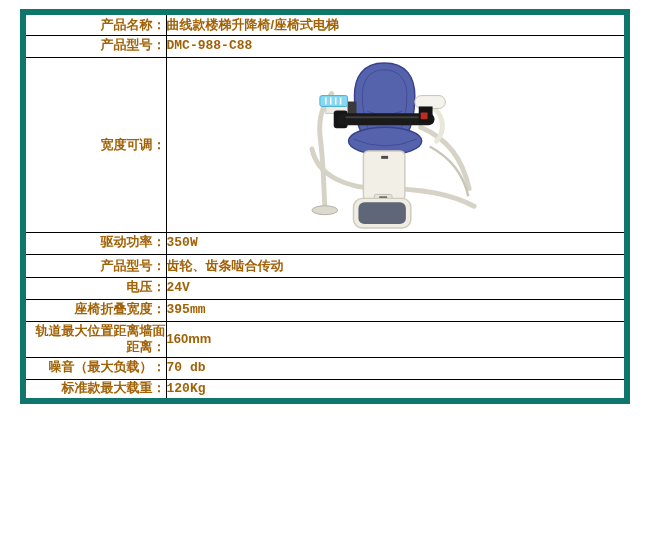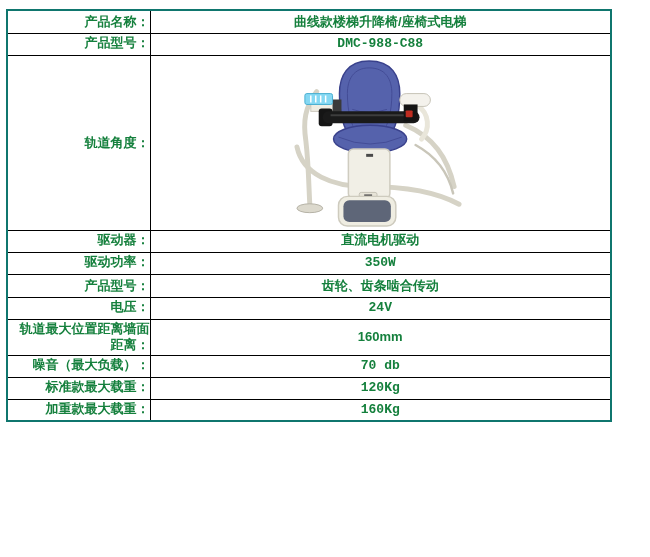--- a/index.html
+++ b/index.html
@@ -11,43 +11,43 @@
     font-family: "Liberation Sans", "DejaVu Sans", sans-serif;
   }
   .page {
     position: relative;
     width: 650px;
     height: 557px;
     overflow: hidden;
   }
   table.spec-table {
     position: absolute;
-    left: 6px;
+    left: 20px;
     top: 9px;
     width: 604px;
     border-collapse: collapse;
     table-layout: fixed;
-    border: 2px solid #0f766e;
+    border: 6px solid #0f766e;
     font-size: 13px;
     font-weight: 700;
-    color: #15803d;
+    color: #a16207;
     line-height: 16px;
   }
   table.spec-table td {
     border: 1px solid #000000;
     padding: 0;
     overflow: hidden;
   }
   td.label-cell {
     text-align: right;
     padding: 1px 4px 1px 2px;
     word-break: break-all;
   }
   td.value-cell {
-    text-align: center;
+    text-align: left;
     padding: 1px 2px;
   }
   tr.row-std   { height: 22px; font-family: Liberation Mono, monospace; }
   tr.row-first { height: 23px; }
   tr.row-image { height: 174px; }
   tr.row-tall  { height: 36px; }
   .img-wrap {
     width: 100%;
     height: 174px;
     display: flex;
@@ -68,21 +68,21 @@
     <tbody>
       <tr class="row-first">
         <td class="label-cell">产品名称：</td>
         <td class="value-cell">曲线款楼梯升降椅/座椅式电梯</td>
       </tr>
       <tr class="row-std">
         <td class="label-cell">产品型号：</td>
         <td class="value-cell">DMC-988-C88</td>
       </tr>
       <tr class="row-image">
-        <td class="label-cell">轨道角度：</td>
+        <td class="label-cell">宽度可调：</td>
         <td class="value-cell">
           <div class="img-wrap">
 
             <svg class="chair" width="184" height="170" viewBox="0 0 184 172">
 
               <g fill="none" stroke="#d6d3c6" stroke-width="5" stroke-linecap="round">
                 <path d="M 28 34 C 16 50 14 64 17 84 C 20 110 20 134 21 148"></path>
                 <path d="M 8 90 C 14 118 44 130 78 130 C 122 130 152 137 172 148"></path>
                 <path d="M 118 68 C 146 80 160 100 167 130"></path>
                 <path d="M 128 88 C 150 100 161 116 166 137" stroke-width="2.5" stroke="#c9c6b9"></path>
@@ -131,46 +131,42 @@
 
               <g>
                 <rect x="50" y="140" width="58" height="30" rx="9" fill="#efede2" stroke="#cecbbe" stroke-width="1.5"></rect>
                 <rect x="55" y="144" width="48" height="22" rx="6" fill="#5e6678"></rect>
               </g>
             </svg>
           </div>
         </td>
       </tr>
       <tr class="row-std">
-        <td class="label-cell">驱动器：</td>
-        <td class="value-cell">直流电机驱动</td>
-      </tr>
-      <tr class="row-std">
         <td class="label-cell">驱动功率：</td>
         <td class="value-cell">350W</td>
       </tr>
       <tr class="row-first">
         <td class="label-cell">产品型号：</td>
         <td class="value-cell">齿轮、齿条啮合传动</td>
       </tr>
       <tr class="row-std">
         <td class="label-cell">电压：</td>
         <td class="value-cell">24V</td>
+      </tr>
+      <tr class="row-std">
+        <td class="label-cell">座椅折叠宽度：</td>
+        <td class="value-cell">395mm</td>
       </tr>
       <tr class="row-tall">
         <td class="label-cell">轨道最大位置距离墙面距离：</td>
         <td class="value-cell">160mm</td>
       </tr>
       <tr class="row-std">
         <td class="label-cell">噪音（最大负载）：</td>
         <td class="value-cell">70 db</td>
       </tr>
       <tr class="row-std">
         <td class="label-cell">标准款最大载重：</td>
         <td class="value-cell">120Kg</td>
       </tr>
-      <tr class="row-std">
-        <td class="label-cell">加重款最大载重：</td>
-        <td class="value-cell">160Kg</td>
-      </tr>
     </tbody>
   </table>
 </div>
 
 </body></html>

